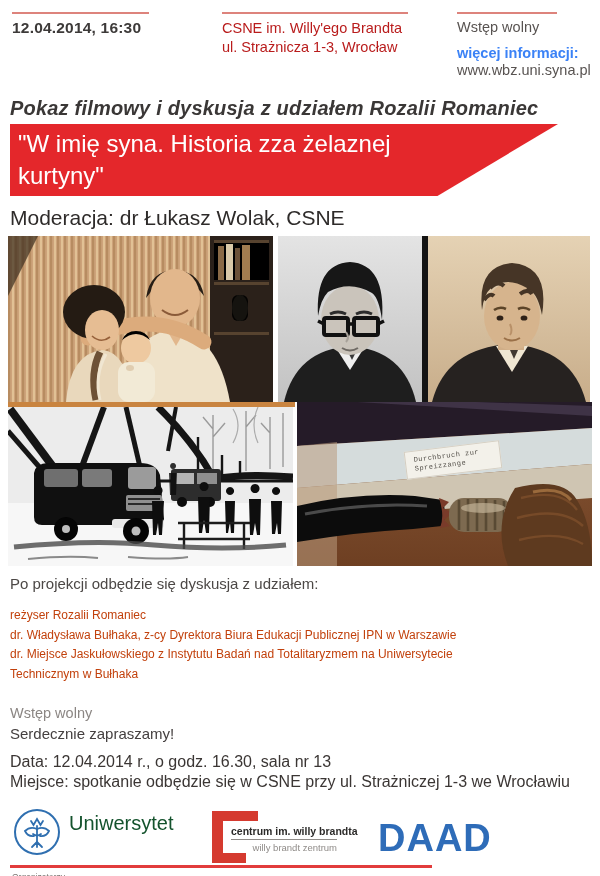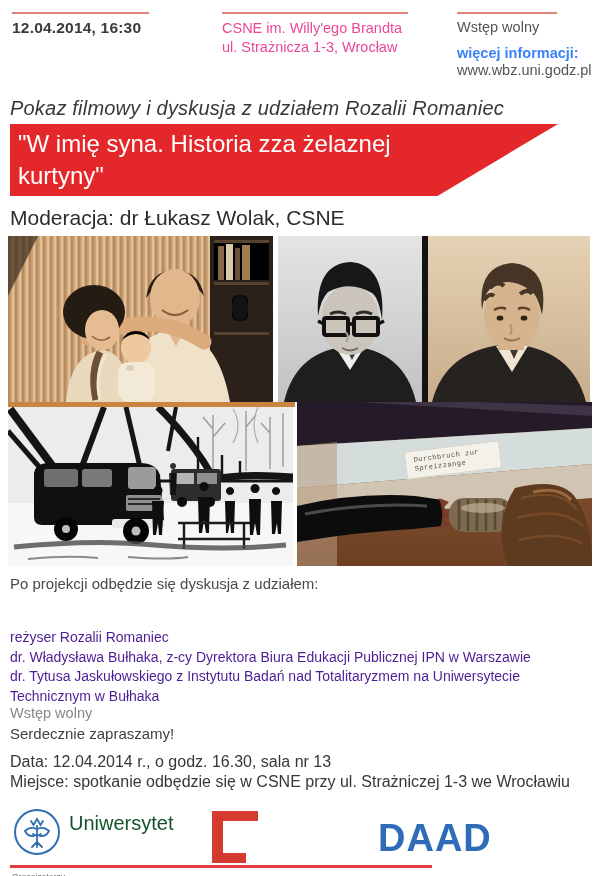--- a/index.html
+++ b/index.html
@@ -7,27 +7,27 @@
   body { font-family:"Liberation Sans", sans-serif; }
   .poster {
     position:relative; width:600px; height:876px;
     background:#ffffff; overflow:hidden; margin:8px auto;
   }
   .abs { position:absolute; }
 
   
   .rule { height:2px; background:#dd837c; }
   .hdr-date { left:12px; top:11px; font-size:15.5px; font-weight:bold; color:#3d3a39; letter-spacing:.2px; }
-  .hdr-venue { left:222px; top:11px; font-size:14.5px; color:#ec4899; line-height:19px; }
+  .hdr-venue { left:222px; top:11px; font-size:14.5px; color:#b91c1c; line-height:19px; }
   .hdr-free { left:457px; top:11px; font-size:14.5px; color:#585351; }
   .hdr-more { left:457px; top:37px; font-size:14.5px; font-weight:bold; color:#3b82f6; }
   .hdr-url  { left:457px; top:54px; font-size:14.5px; color:#585351; }
 
   
-  .kicker { left:10px; top:89px; font-size:20px; font-style:italic; color:#3a3736; letter-spacing:.2px; }
+  .kicker { left:10px; top:89px; font-size:20px; font-style:italic; color:#3a3736; letter-spacing:.2px;font-weight:bold; }
   .banner {
     left:10px; top:116px; width:548px; height:72px;
     background:#e4272b;
     clip-path:polygon(0 0, 100% 0, 78% 100%, 0 100%);
     color:#ffffff; font-size:24px; line-height:32px;
     padding:4px 0 0 8px;
   }
   .moderation { left:10px; top:198px; font-size:21px; color:#2e2b2a; }
 
   
@@ -40,21 +40,21 @@
     position:absolute; left:108px; top:44px; width:96px; height:28px;
     background:#f3f1ea; border:1px solid #d4cec2;
     transform:rotate(-7deg);
     font-family:"Liberation Mono", monospace;
     font-size:7px; line-height:9px; color:#54504a;
     padding:4px 0 0 8px; letter-spacing:.5px;
   }
 
   
   .disc-intro { left:10px; top:567px; font-size:15px; color:#4c4846; }
-  .disc-lines { left:10px; top:620px; font-size:14px; color:#4c1d95; line-height:19.5px; white-space:nowrap; }
+  .disc-lines { left:10px; top:598px; font-size:12px; color:#c2410c; line-height:19.5px; white-space:nowrap; }
   .inv-free { left:10px; top:697px; font-size:14.5px; color:#8b8683; }
   .inv-welcome { left:10px; top:717px; font-size:15px; color:#454040; }
   .det-date { left:10px; top:745px; font-size:16px; color:#3b3634; }
   .det-place { left:10px; top:765px; font-size:16px; color:#3b3634; white-space:nowrap; }
 
   
   .uwr-circle {
     left:14px; top:801px; width:46px; height:46px;
     border:2px solid #2f6fb0; border-radius:50%;
     display:flex; align-items:center; justify-content:center;
@@ -77,21 +77,21 @@
   <div class="abs rule" style="left:222px; top:4px; width:186px;"></div>
   <div class="abs rule" style="left:457px; top:4px; width:100px;"></div>
 
   <div class="abs hdr-date">12.04.2014, 16:30</div>
   <div class="abs hdr-venue">
     <div>CSNE im. Willy'ego Brandta</div>
     <div>ul. Strażnicza 1-3, Wrocław</div>
   </div>
   <div class="abs hdr-free">Wstęp wolny</div>
   <div class="abs hdr-more">więcej informacji:</div>
-  <div class="abs hdr-url">www.wbz.uni.godz.pl</div>
+  <div class="abs hdr-url">www.wbz.uni.syna.pl</div>
 
   <div class="abs kicker">Pokaz filmowy i dyskusja z udziałem Rozalii Romaniec</div>
   <div class="abs banner">
     <div>"W imię syna. Historia zza żelaznej</div>
     <div>kurtyny"</div>
   </div>
   <div class="abs moderation">Moderacja: dr Łukasz Wolak, CSNE</div>
 
   <div class="abs photo" style="left:8px; top:228px; width:265px; height:166px;">
     <svg width="265" height="166" viewBox="0 0 265 166">
@@ -290,21 +290,21 @@
     <div class="artifact-label">
       <div>Durchbruch zur</div>
       <div>Spreizzange</div>
     </div>
   </div>
 
   <div class="abs disc-intro">Po projekcji odbędzie się dyskusja z udziałem:</div>
   <div class="abs disc-lines">
     <div>reżyser Rozalii Romaniec</div>
     <div>dr. Władysława Bułhaka, z-cy Dyrektora Biura Edukacji Publicznej IPN w Warszawie</div>
-    <div>dr. Tytusa Jaskułowskiego z Instytutu Badań nad Totalitaryzmem na Uniwersytecie</div>
+    <div>dr. Miejsce Jaskułowskiego z Instytutu Badań nad Totalitaryzmem na Uniwersytecie</div>
     <div>Technicznym w Bułhaka</div>
   </div>
 
   <div class="abs inv-free">Wstęp wolny</div>
   <div class="abs inv-welcome">Serdecznie zapraszamy!</div>
 
   <div class="abs det-date">Data: 12.04.2014 r., o godz. 16.30, sala nr 13</div>
   <div class="abs det-place">Miejsce: spotkanie odbędzie się w CSNE przy ul. Strażniczej 1-3 we Wrocławiu</div>
 
   <div class="abs uwr-circle">
@@ -321,19 +321,23 @@
   </div>
   <div class="abs uwr-name">
     <div>Uniwersytet</div>
   </div>
 
   <div class="abs wbz-mark">
     <svg width="46" height="52" viewBox="0 0 46 52">
       <path d="M0 0 H46 V10 H11 V42 H34 V52 H0 Z" fill="#d53a2f"></path>
     </svg>
   </div>
+  <div class="abs wbz-text">
+    <div class="wbz-l1">centrum im. willy brandta</div>
+    <div class="wbz-l2">willy brandt zentrum</div>
+  </div>
 
   <div class="abs daad">DAAD</div>
 
   <div class="abs footer-rule"></div>
   <div class="abs organizers">Organizatorzy</div>
 
 </div>
 
 </body></html>

